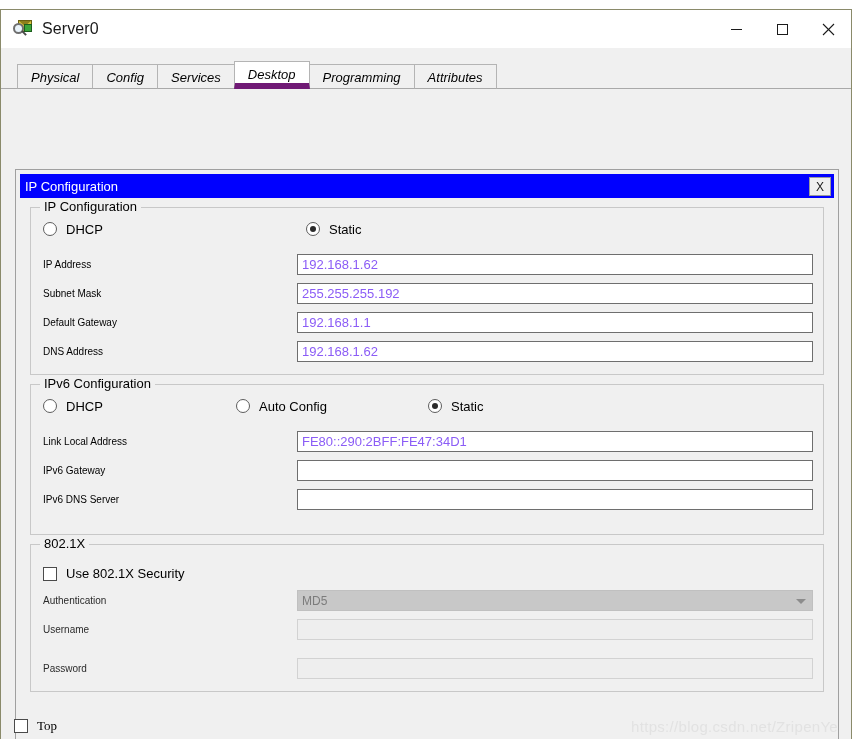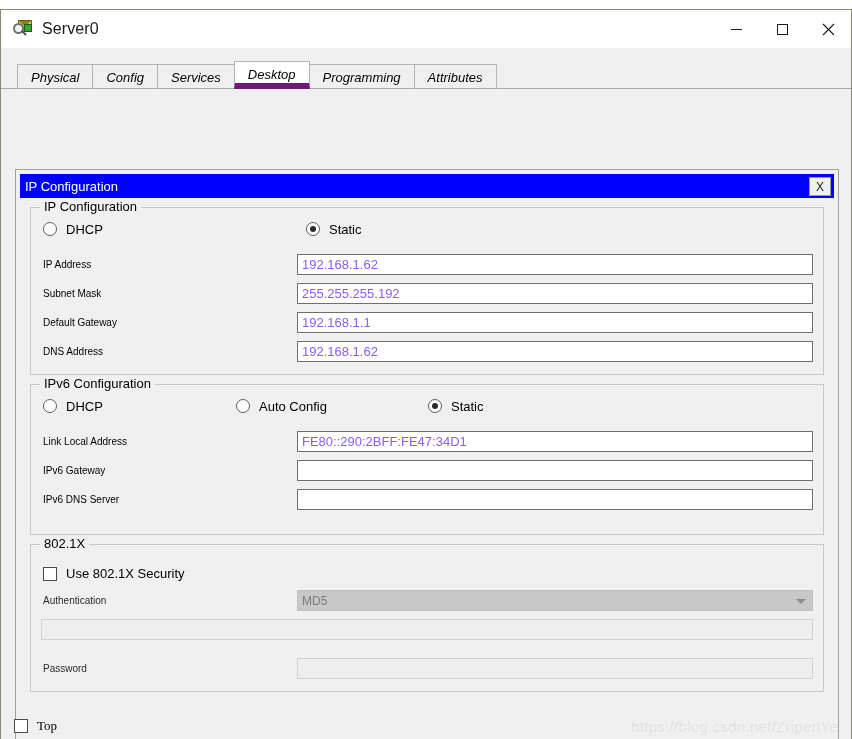--- a/index.html
+++ b/index.html
@@ -522,20 +522,21 @@
 
               <div class="field-row">
                 <span class="field-label dis">Authentication</span>
                 <div class="combo-disabled grow">
                   <span>MD5</span>
                   <span class="arrow"></span>
                 </div>
               </div>
 
               <div class="field-row">
+                <span class="field-label dis">Username</span>
                 <div class="input-disabled grow"></div>
               </div>
 
               <div class="field-row" style="margin-bottom:0;margin-top:16px;">
                 <span class="field-label dis">Password</span>
                 <div class="input-disabled grow"></div>
               </div>
 
             </div>
           </div>

